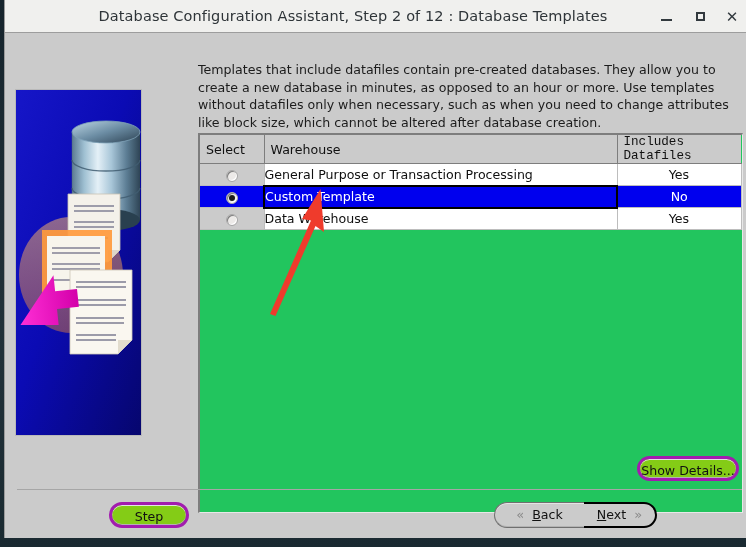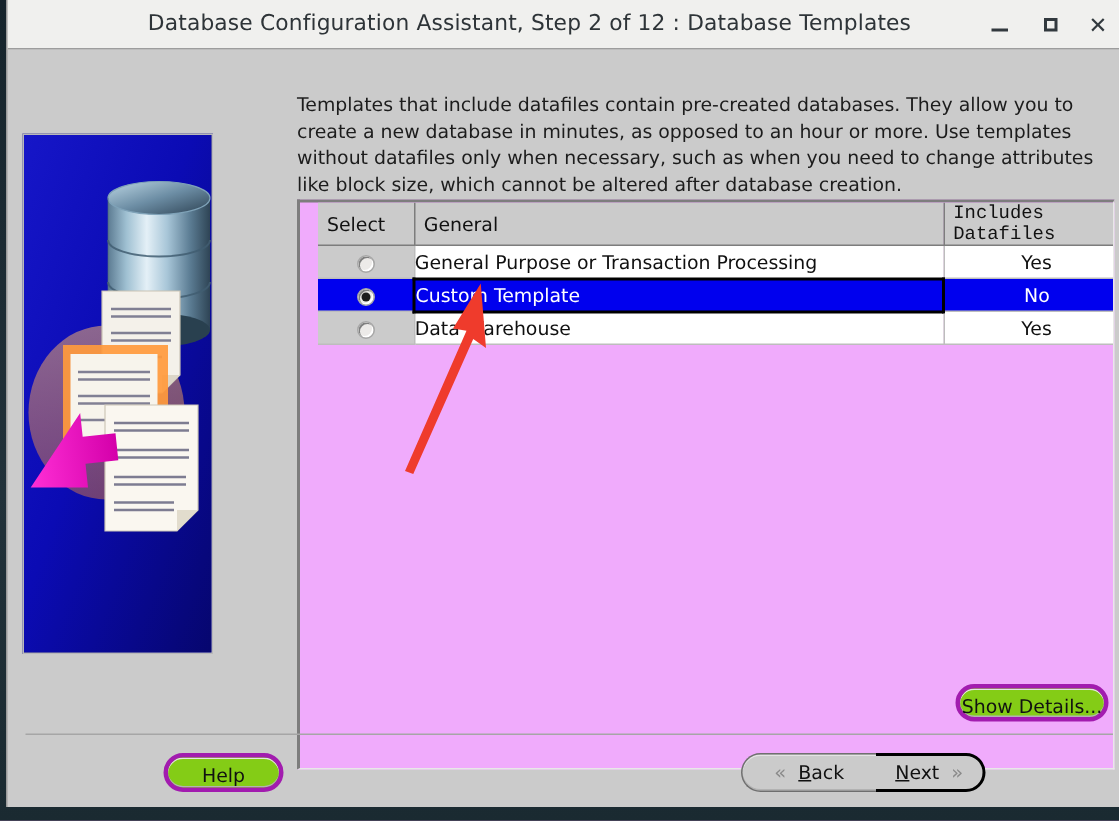--- a/index.html
+++ b/index.html
@@ -121,28 +121,27 @@
     font-family: "DejaVu Sans", "Liberation Sans", sans-serif;
   }
 
   
   #table-panel {
     position: absolute;
     left: 193px;
     top: 133px;
     width: 545px;
     height: 380px;
-    background: #f0abfc;
+    background: #22c55e;
     border-top: 2px solid #7d7d7d;
     border-left: 2px solid #7d7d7d;
     border-right: 1px solid #e8e8e8;
     border-bottom: 1px solid #e8e8e8;
     box-sizing: border-box;
     overflow: hidden;
-    padding-left: 12px;
   }
 
   table.tmpl {
     border-collapse: collapse;
     table-layout: fixed;
     width: 541px;
     margin: 0;
     font-size: 12.6px;
     color: #101010;
     font-family: "DejaVu Sans", "Liberation Sans", sans-serif;
@@ -395,21 +394,21 @@
     <div id="table-panel">
       <table class="tmpl">
         <colgroup>
           <col style="width:64px">
           <col style="width:353px">
           <col style="width:124px">
         </colgroup>
         <thead>
           <tr>
             <th>Select</th>
-            <th>General</th>
+            <th>Warehouse</th>
             <th class="last">Includes Datafiles</th>
           </tr>
         </thead>
         <tbody>
           <tr>
             <td class="c-select">
               <span class="radio"></span>
             </td>
             <td class="c-name">General Purpose or Transaction Processing</td>
             <td class="c-df">Yes</td>
@@ -430,21 +429,21 @@
           </tr>
         </tbody>
       </table>
     </div>
 
     <div class="pill" id="btn-show-details">Show Details...</div>
 
     <div id="separator"></div>
 
 
-    <div class="pill" id="btn-help">Help</div>
+    <div class="pill" id="btn-help">Step</div>
 
     <div id="navgroup">
       <div id="btn-next">
         <span class="mn">N</span><span>ext</span>&nbsp;&nbsp;<span class="chev">»</span>
       </div>
       <div id="btn-back">
         <span class="chev">«</span>&nbsp;&nbsp;<span class="mn">B</span><span>ack</span>
       </div>
     </div>
 

